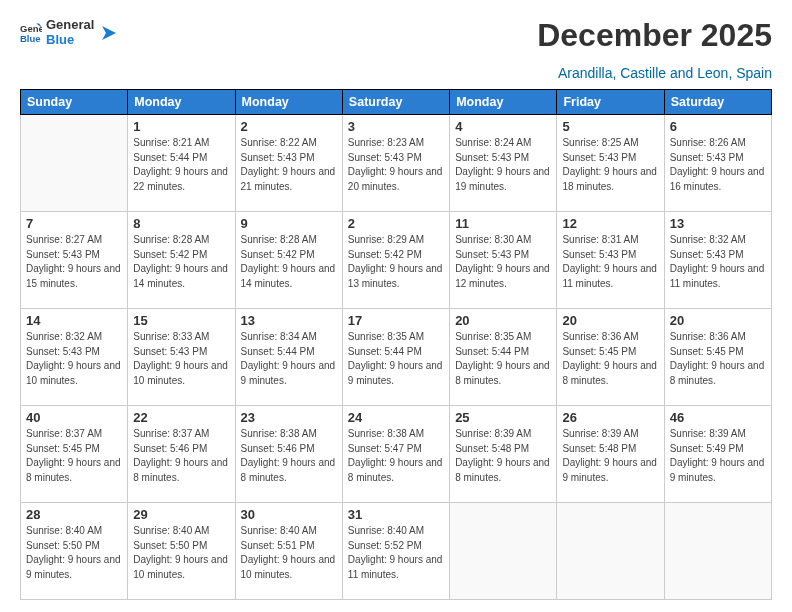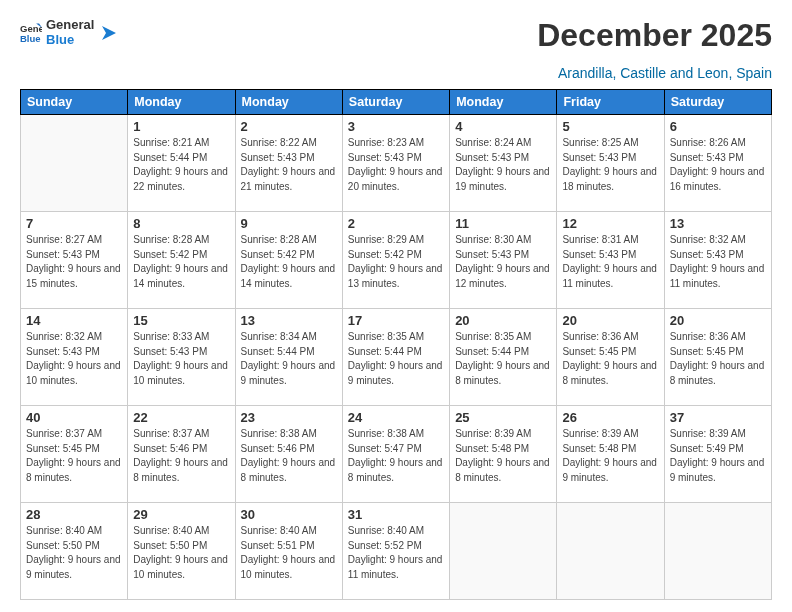--- a/index.html
+++ b/index.html
@@ -233,21 +233,21 @@
           </td>
           <td>
             <div class="day-num">25</div>
             <div class="cell-info">Sunrise: 8:39 AM<br>Sunset: 5:48 PM<br>Daylight: 9 hours and 8 minutes.</div>
           </td>
           <td>
             <div class="day-num">26</div>
             <div class="cell-info">Sunrise: 8:39 AM<br>Sunset: 5:48 PM<br>Daylight: 9 hours and 9 minutes.</div>
           </td>
           <td>
-            <div class="day-num">37</div>
+            <div class="day-num">46</div>
             <div class="cell-info">Sunrise: 8:39 AM<br>Sunset: 5:49 PM<br>Daylight: 9 hours and 9 minutes.</div>
           </td>
         </tr>
         <tr>
           <td>
             <div class="day-num">28</div>
             <div class="cell-info">Sunrise: 8:40 AM<br>Sunset: 5:50 PM<br>Daylight: 9 hours and 9 minutes.</div>
           </td>
           <td>
             <div class="day-num">29</div>

